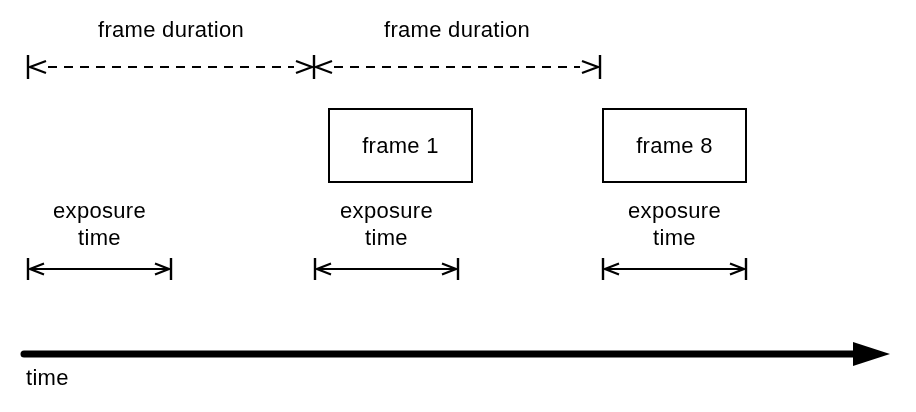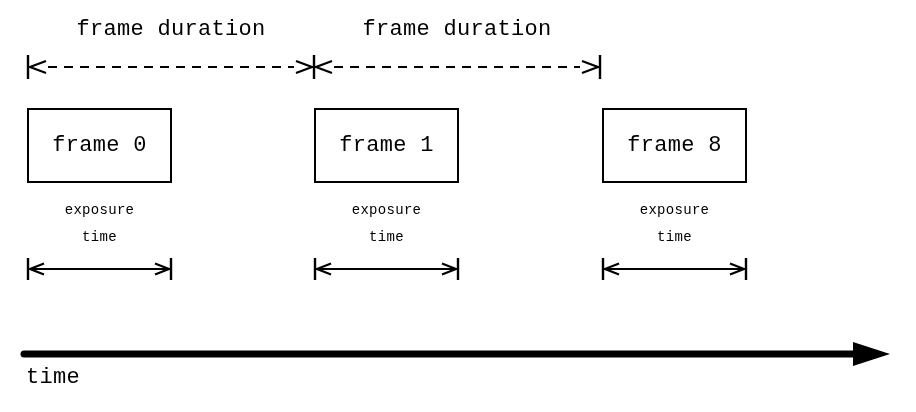--- a/index.html
+++ b/index.html
@@ -5,21 +5,21 @@
   html, body {
     margin: 0;
     padding: 0;
     background: #ffffff;
   }
   .canvas {
     position: relative;
     width: 916px;
     height: 412px;
     background: #ffffff;
-    font-family: Liberation Mono, monospace;
+    font-family: Liberation Sans, sans-serif;
     color: #000000;
     overflow: hidden;
   }
   .arrows-layer {
     position: absolute;
     left: 0;
     top: 0;
     width: 916px;
     height: 412px;
   }
@@ -39,32 +39,32 @@
     top: 108px;
     width: 141px;
     height: 71px;
     border: 2px solid #000000;
     background: #ffffff;
     display: flex;
     align-items: center;
     justify-content: center;
   }
   .frame-box.f0 { left: 27px; }
-  .frame-box.f1 { left: 314px; }
+  .frame-box.f1 { left: 328px; }
   .frame-box.f2 { left: 602px; }
   .frame-box-label {
     font-size: 22px;
     letter-spacing: 0.3px;
   }
   .exposure-label {
     position: absolute;
     top: 197px;
     width: 145px;
     text-align: center;
-    font-size: 14px;
+    font-size: 22px;
     letter-spacing: 0.3px;
     line-height: 27px;
     white-space: pre-line;
   }
   .exposure-label.e0 { left: 27px; }
   .exposure-label.e1 { left: 314px; }
   .exposure-label.e2 { left: 602px; }
   .time-label {
     position: absolute;
     left: 26px;
@@ -121,23 +121,20 @@
 
     <g>
       <line x1="24" y1="354" x2="856" y2="354" stroke-width="7" stroke-linecap="round"></line>
       <polygon points="890,354 853,342 853,366" fill="#000000" stroke="none"></polygon>
     </g>
   </svg>
 
   <div class="duration-label d0">frame duration</div>
   <div class="duration-label d1">frame duration</div>
 
-  <div class="frame-box f0">
-    <span class="frame-box-label">frame 0</span>
-  </div>
   <div class="frame-box f1">
     <span class="frame-box-label">frame 1</span>
   </div>
   <div class="frame-box f2">
     <span class="frame-box-label">frame 8</span>
   </div>
 
   <div class="exposure-label e0">exposure
 time</div>
   <div class="exposure-label e1">exposure

